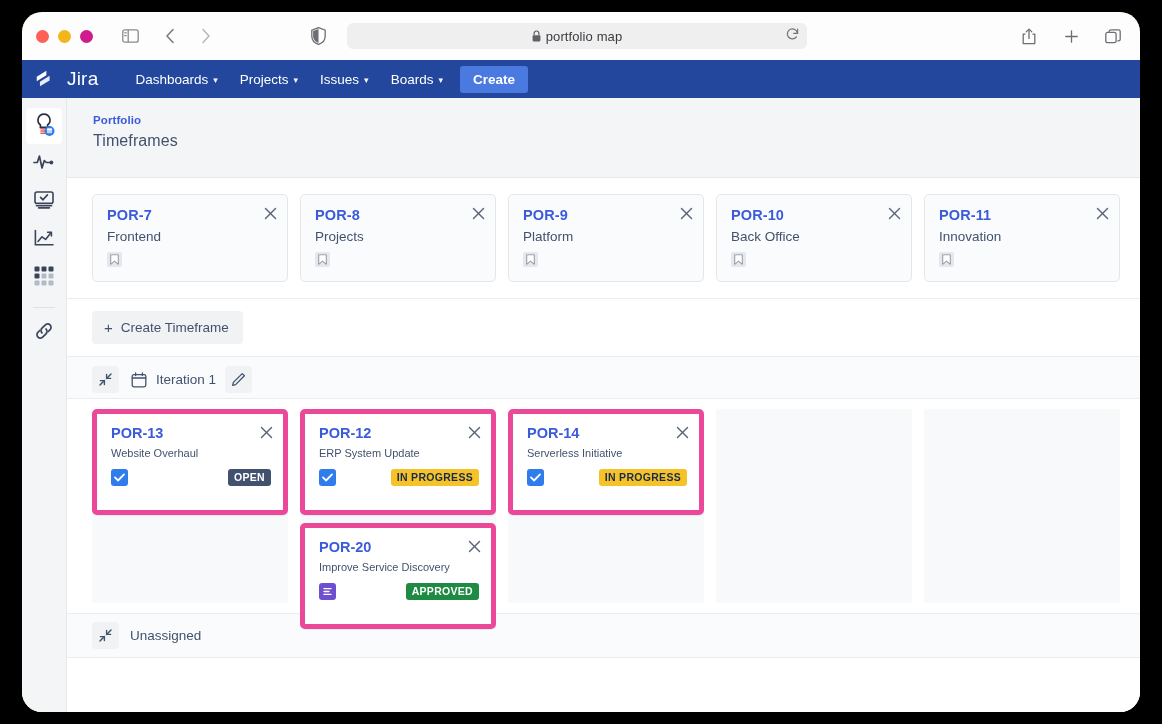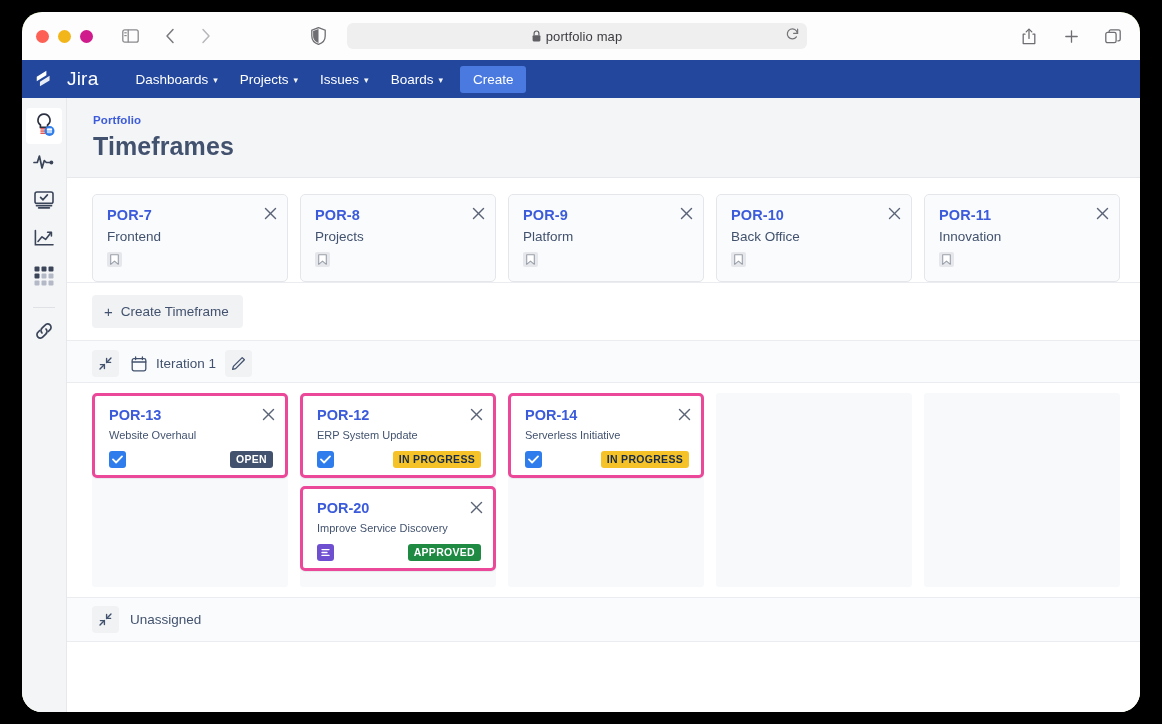--- a/index.html
+++ b/index.html
@@ -82,21 +82,21 @@
     font-size: 13.5px; color: #fff;
     padding: 5px 11px;
     border-radius: 3px;
     white-space: nowrap;
   }
   .caret { font-size: 9px; opacity: .95; transform: translateY(1px); }
   #create-btn {
     background: #4a7ae0;
     color: #fff;
     font-size: 13.5px;
-    font-weight: 400;
+    font-weight: 700;
     padding: 6px 13px;
     border-radius: 3px;
     margin-left: 6px;
   }
   
   #appbody { display: flex; height: calc(700px - 48px - 38px); background: #fff; }
   
   #rail {
     width: 45px;
     background: #f4f5f7;
@@ -120,28 +120,28 @@
     background: #f4f5f7;
     border-bottom: 1px solid #e6e8ec;
     padding: 16px 0 18px 26px;
     height: 80px;
   }
   #breadcrumb {
     font-size: 11.5px; color: #3b5bdb; font-weight: 700;
     letter-spacing: .1px;
   }
   #pagetitle {
-    font-size: 25px; color: #42526e; font-weight: 700;
+    font-size: 16px; color: #42526e; font-weight: 400;
     margin-top: 6px; letter-spacing: .1px;
   }
   
   #tf-strip {
     display: flex;
     gap: 12px;
-    padding: 16px 20px 0 25px;
+    padding: 16px 20px 16px 25px;
     background: #fff;
     border-bottom: 1px solid #ebecf0;
   }
   .tf-card {
     flex: 1 1 0;
     min-width: 0;
     background: #fafbfc;
     border: 1px solid #e4e6ea;
     border-radius: 5px;
     padding: 12px 13px 10px 14px;
@@ -207,23 +207,23 @@
   }
   .col {
     flex: 1 1 0; min-width: 0;
     background: #f8f9fa;
     border-radius: 3px;
     padding: 0;
     display: flex; flex-direction: column; gap: 8px;
   }
   .issue-card {
     background: #fff;
-    border: 3px solid #ec4899;
+    border: 5px solid #ec4899;
     border-radius: 5px;
-    padding: 11px 12px 6px 14px;
+    padding: 11px 12px 23px 14px;
     position: relative;
     box-shadow: 0 1px 1px rgba(9,30,66,.07);
   }
   .is-key { font-size: 14.5px; color: #3b5bdb; font-weight: 700; }
   .is-sum {
     font-size: 11px; color: #42526e; margin-top: 6px;
     white-space: nowrap; overflow: hidden; text-overflow: ellipsis;
   }
   .is-foot {
     margin-top: 9px;

